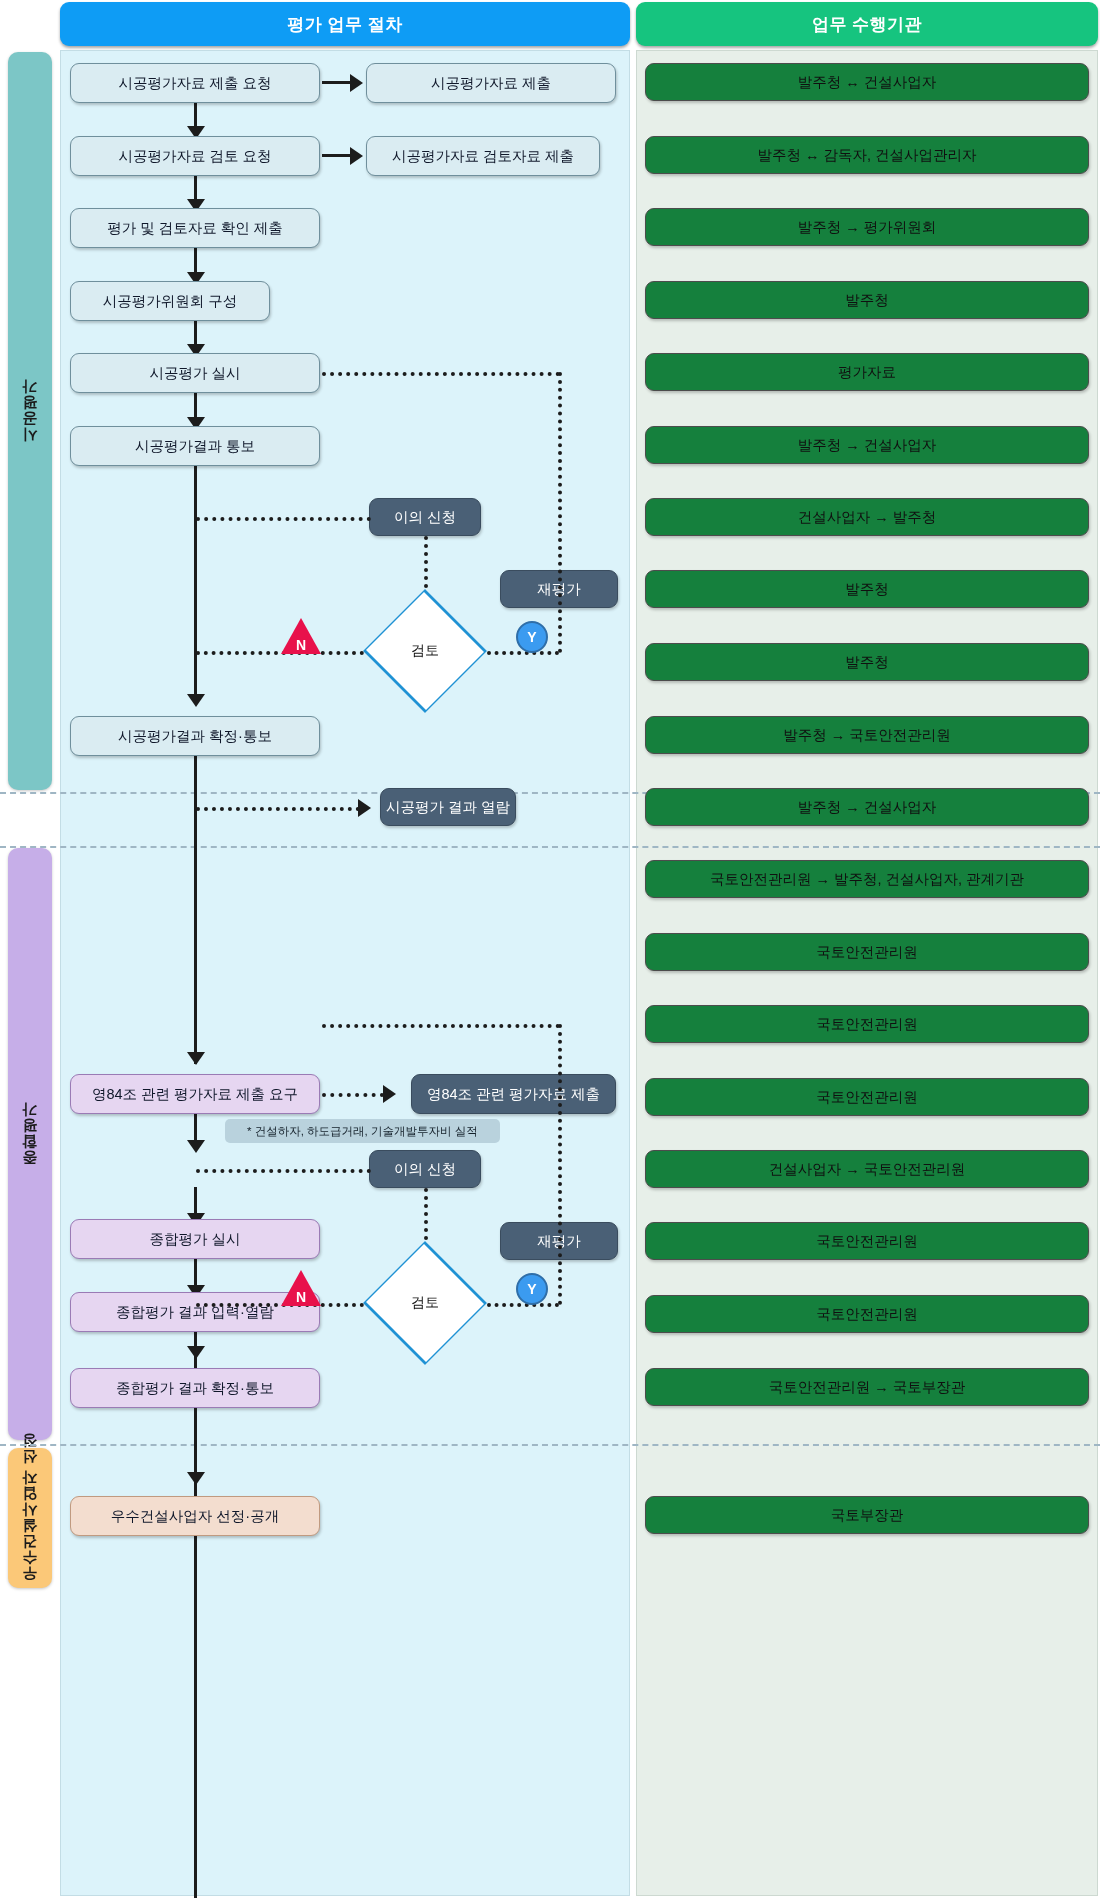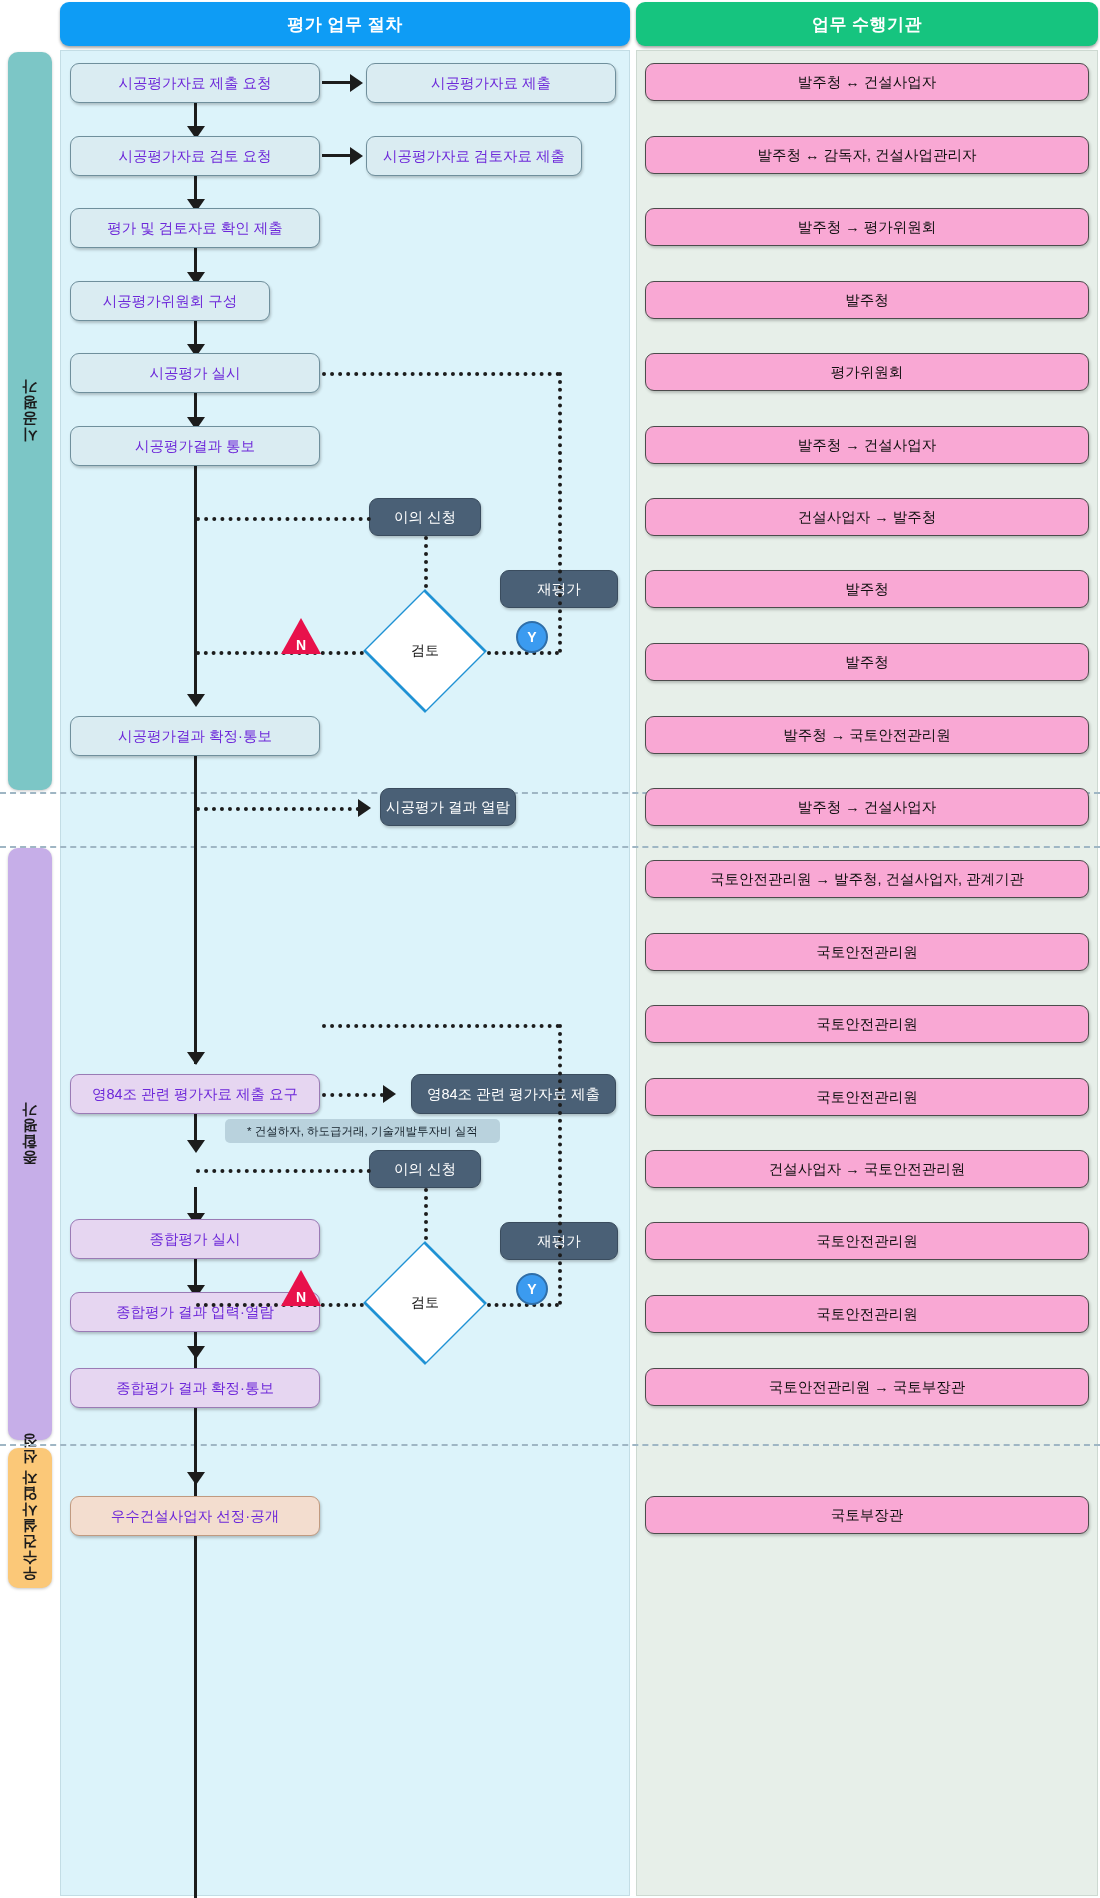--- a/index.html
+++ b/index.html
@@ -58,30 +58,30 @@
   .divider {
     position: absolute; left: 0; width: 1100px; height: 0;
     border-top: 2px dashed #9fb6c4;
   }
 
   
   .box {
     position: absolute;
     border-radius: 9px;
     display: flex; align-items: center; justify-content: center;
-    font-size: 14.5px; color: #6d28d9;
+    font-size: 14.5px; color: #0f172a;
     box-shadow: 1px 2px 3px rgba(0,0,0,.22);
     text-align: center; line-height: 1.25;
     white-space: nowrap;
   }
   .b-teal   { background: #daecf2; border: 1px solid #6f8f9c; }
   .b-purple { background: #e6d6f1; border: 1px solid #9a7bb5; }
   .b-peach  { background: #f3ddcf; border: 1px solid #c09a80; }
   .b-dark   { background: #4a6076; border: 1px solid #3a4c5e; color: #ffffff; }
-  .b-white  { background: #f9a8d4; border: 1px solid #4c4c4c; color: #101010; }
+  .b-white  { background: #15803d; border: 1px solid #4c4c4c; color: #101010; }
 
   .note {
     position: absolute;
     background: #b9d2dd;
     border-radius: 5px;
     font-size: 11.5px; color: #14202a;
     display: flex; align-items: center; justify-content: center;
     padding: 0 22px; white-space: nowrap;
   }
 
@@ -208,21 +208,21 @@
   <div class="box b-teal" style="left:70px; top:426px; width:250px; height:40px;">시공평가결과 통보</div>
   <div class="box b-teal" style="left:70px; top:716px; width:250px; height:40px;">시공평가결과 확정·통보</div>
 
   <div class="box b-purple" style="left:70px; top:1074px; width:250px; height:40px;">영84조 관련 평가자료 제출 요구</div>
   <div class="box b-purple" style="left:70px; top:1219px; width:250px; height:40px;">종합평가 실시</div>
   <div class="box b-purple" style="left:70px; top:1292px; width:250px; height:40px;">종합평가 결과 입력·열람</div>
   <div class="box b-purple" style="left:70px; top:1368px; width:250px; height:40px;">종합평가 결과 확정·통보</div>
   <div class="box b-peach" style="left:70px; top:1496px; width:250px; height:40px;">우수건설사업자 선정·공개</div>
 
   <div class="box b-teal" style="left:366px; top:63px; width:250px; height:40px;">시공평가자료 제출</div>
-  <div class="box b-teal" style="left:366px; top:136px; width:216px; height:40px;">시공평가자료 검토자료 제출</div>
+  <div class="box b-teal" style="left:366px; top:136px; width:234px; height:40px;">시공평가자료 검토자료 제출</div>
   <div class="box b-dark" style="left:380px; top:788px; width:136px; height:38px;">시공평가 결과 열람</div>
   <div class="box b-dark" style="left:411px; top:1074px; width:205px; height:40px;">영84조 관련 평가자료 제출</div>
 
   <div class="h-line" style="left:322px; top:81px; width:30px;"></div>
   <div class="arrow-r" style="left:350px; top:74px;"></div>
   <div class="h-line" style="left:322px; top:154px; width:30px;"></div>
   <div class="arrow-r" style="left:350px; top:147px;"></div>
 
   <div class="dot-h" style="left:196px; top:807px; width:164px;"></div>
   <div class="arrow-r" style="left:358px; top:799px;"></div>
@@ -278,21 +278,21 @@
 
   <div class="arrow-d" style="left:187px; top:1346px;"></div>
 
   <div class="v-line" style="left:194px; top:1408px; height:66px;"></div>
   <div class="arrow-d" style="left:187px; top:1472px;"></div>
 
   <div class="box b-white" style="left:645px; top:63px;   width:444px; height:38px;">발주청 ↔ 건설사업자</div>
   <div class="box b-white" style="left:645px; top:136px;  width:444px; height:38px;">발주청 ↔ 감독자, 건설사업관리자</div>
   <div class="box b-white" style="left:645px; top:208px;  width:444px; height:38px;">발주청 → 평가위원회</div>
   <div class="box b-white" style="left:645px; top:281px;  width:444px; height:38px;">발주청</div>
-  <div class="box b-white" style="left:645px; top:353px;  width:444px; height:38px;">평가위원회</div>
+  <div class="box b-white" style="left:645px; top:353px;  width:444px; height:38px;">평가자료</div>
   <div class="box b-white" style="left:645px; top:426px;  width:444px; height:38px;">발주청 → 건설사업자</div>
   <div class="box b-white" style="left:645px; top:498px;  width:444px; height:38px;">건설사업자 → 발주청</div>
   <div class="box b-white" style="left:645px; top:570px;  width:444px; height:38px;">발주청</div>
   <div class="box b-white" style="left:645px; top:643px;  width:444px; height:38px;">발주청</div>
   <div class="box b-white" style="left:645px; top:716px;  width:444px; height:38px;">발주청 → 국토안전관리원</div>
   <div class="box b-white" style="left:645px; top:788px;  width:444px; height:38px;">발주청 → 건설사업자</div>
   <div class="box b-white" style="left:645px; top:860px;  width:444px; height:38px;">국토안전관리원 → 발주청, 건설사업자, 관계기관</div>
   <div class="box b-white" style="left:645px; top:933px;  width:444px; height:38px;">국토안전관리원</div>
   <div class="box b-white" style="left:645px; top:1005px; width:444px; height:38px;">국토안전관리원</div>
   <div class="box b-white" style="left:645px; top:1078px; width:444px; height:38px;">국토안전관리원</div>

